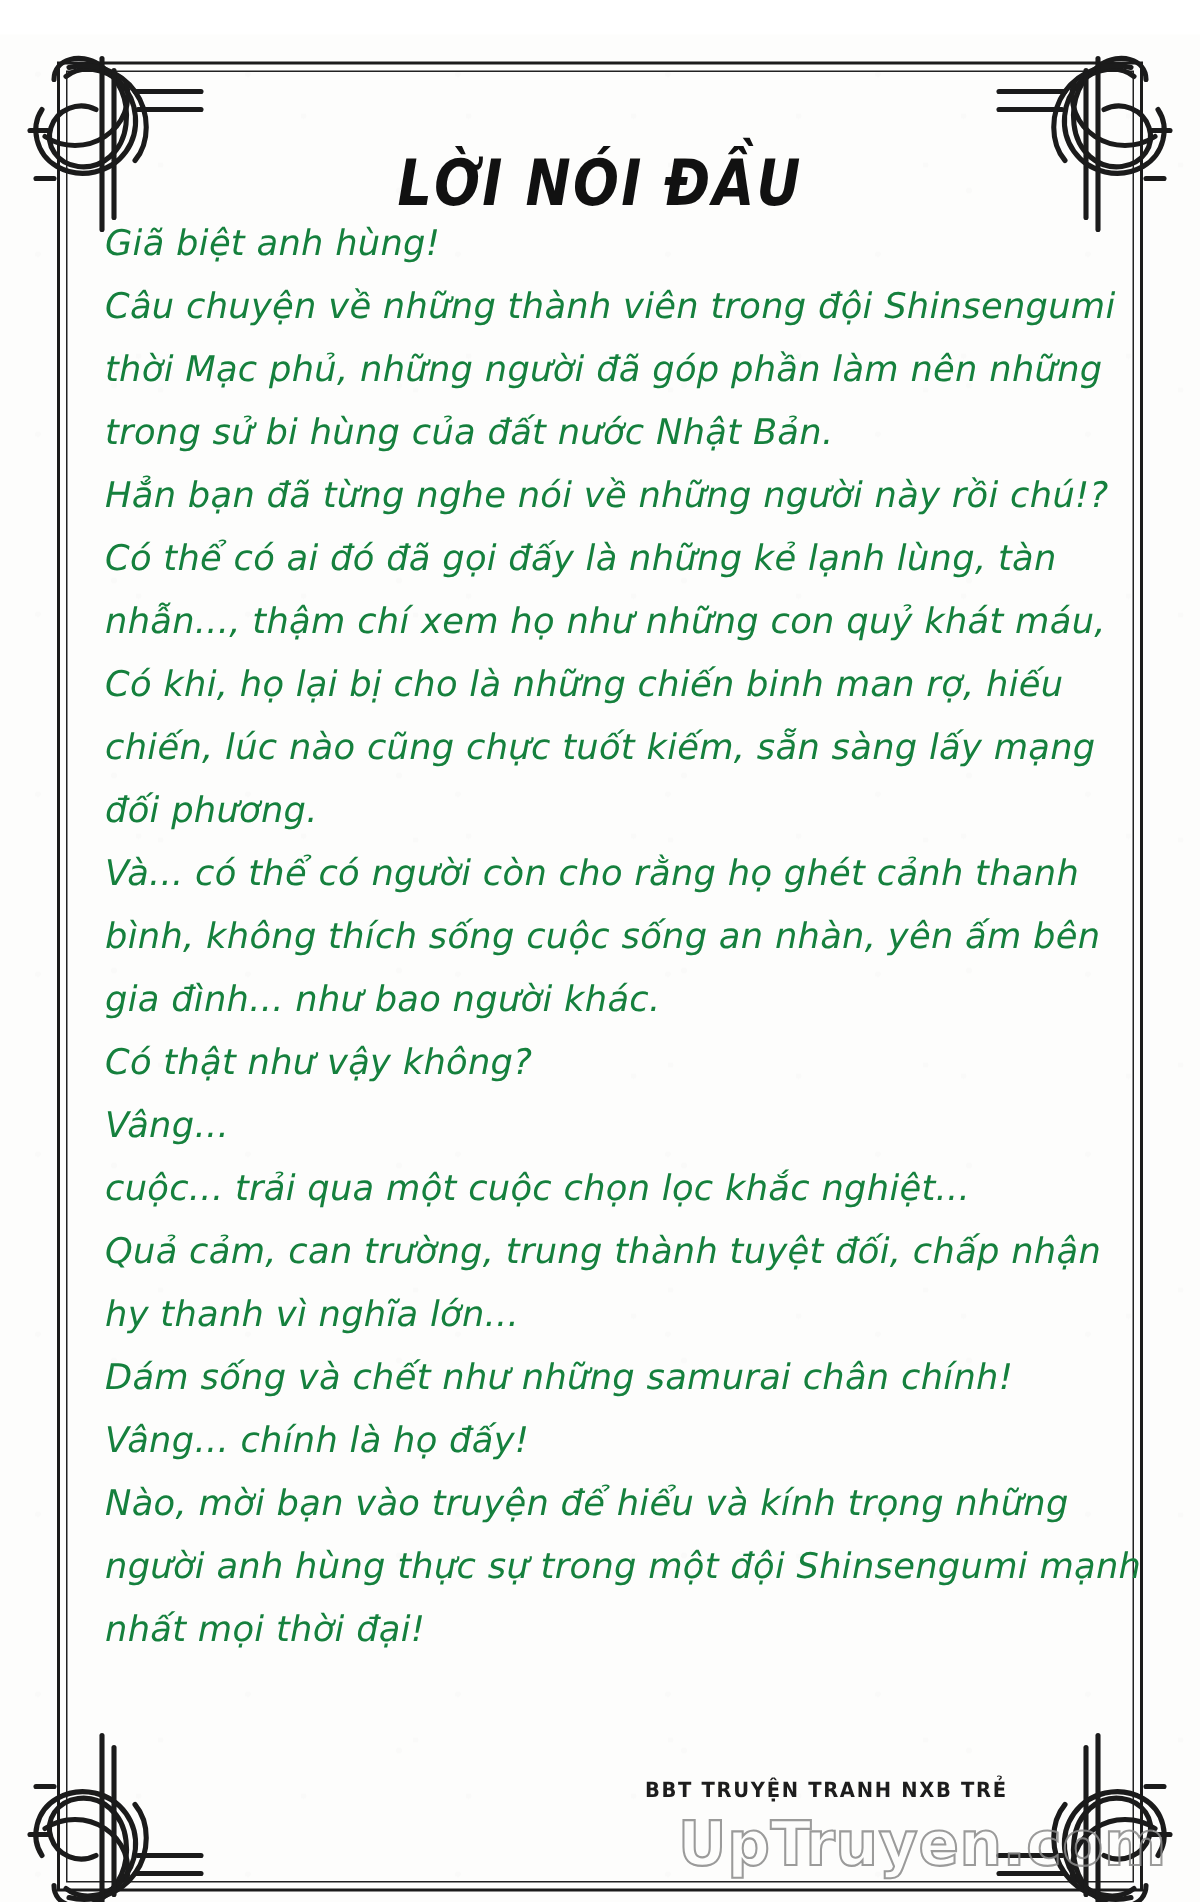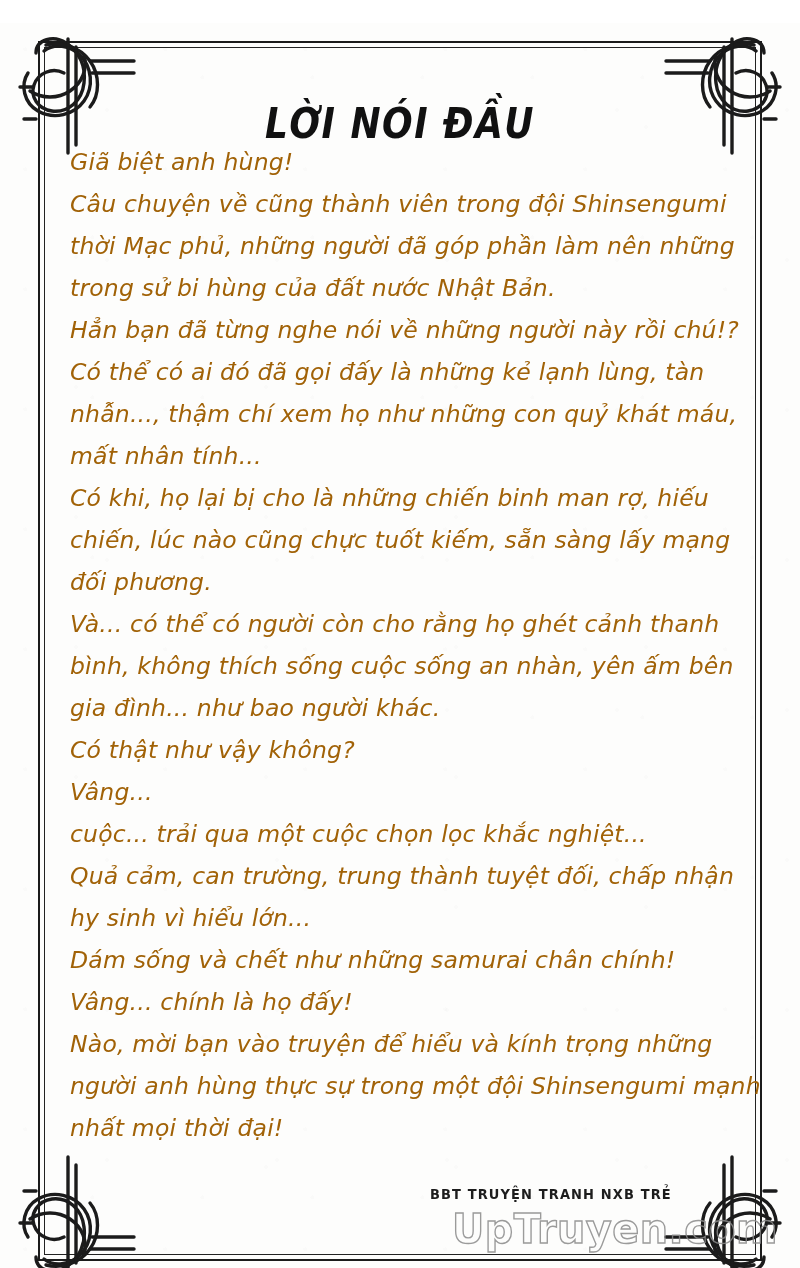--- a/index.html
+++ b/index.html
@@ -92,21 +92,21 @@
     color: #1a1a1a;
   }
   .line {
     font-family: "DejaVu Sans", "Liberation Sans", sans-serif;
     font-size: 23.5px;
     font-style: italic;
     line-height: 42px;
     height: 42px;
     white-space: nowrap;
     letter-spacing: 0.2px;
-    color: #a16207;
+    color: #15803d;
   }
 
   
   .signature {
     position: absolute;
     left: 430px;
     top: 1163px;
     font-family: "DejaVu Sans", "Liberation Sans", sans-serif;
     font-weight: 700;
     font-size: 14px;
@@ -195,38 +195,37 @@
       <path d="M30 94 L18 94"></path>
       <path d="M84 36 L128 36"></path>
       <path d="M86 48 L128 48"></path>
     </svg>
   </div>
 
   <h1 class="title">LỜI NÓI ĐẦU</h1>
 
   <div class="body-text">
     <div class="line">Giã biệt anh hùng!</div>
-    <div class="line">Câu chuyện về cũng thành viên trong đội Shinsengumi</div>
+    <div class="line">Câu chuyện về những thành viên trong đội Shinsengumi</div>
     <div class="line">thời Mạc phủ, những người đã góp phần làm nên những</div>
     <div class="line">trong sử bi hùng của đất nước Nhật Bản.</div>
     <div class="line">Hẳn bạn đã từng nghe nói về những người này rồi chú!?</div>
     <div class="line">Có thể có ai đó đã gọi đấy là những kẻ lạnh lùng, tàn</div>
     <div class="line">nhẫn..., thậm chí xem họ như những con quỷ khát máu,</div>
-    <div class="line">mất nhân tính...</div>
     <div class="line">Có khi, họ lại bị cho là những chiến binh man rợ, hiếu</div>
     <div class="line">chiến, lúc nào cũng chực tuốt kiếm, sẵn sàng lấy mạng</div>
     <div class="line">đối phương.</div>
     <div class="line">Và... có thể có người còn cho rằng họ ghét cảnh thanh</div>
     <div class="line">bình, không thích sống cuộc sống an nhàn, yên ấm bên</div>
     <div class="line">gia đình... như bao người khác.</div>
     <div class="line">Có thật như vậy không?</div>
     <div class="line">Vâng...</div>
     <div class="line">cuộc... trải qua một cuộc chọn lọc khắc nghiệt...</div>
     <div class="line">Quả cảm, can trường, trung thành tuyệt đối, chấp nhận</div>
-    <div class="line">hy sinh vì hiểu lớn...</div>
+    <div class="line">hy thanh vì nghĩa lớn...</div>
     <div class="line">Dám sống và chết như những samurai chân chính!</div>
     <div class="line">Vâng... chính là họ đấy!</div>
     <div class="line">Nào, mời bạn vào truyện để hiểu và kính trọng những</div>
     <div class="line">người anh hùng thực sự trong một đội Shinsengumi mạnh</div>
     <div class="line">nhất mọi thời đại!</div>
   </div>
 
   <div class="signature">BBT TRUYỆN TRANH NXB TRẺ</div>
   <div class="watermark">UpTruyen.com</div>
 

